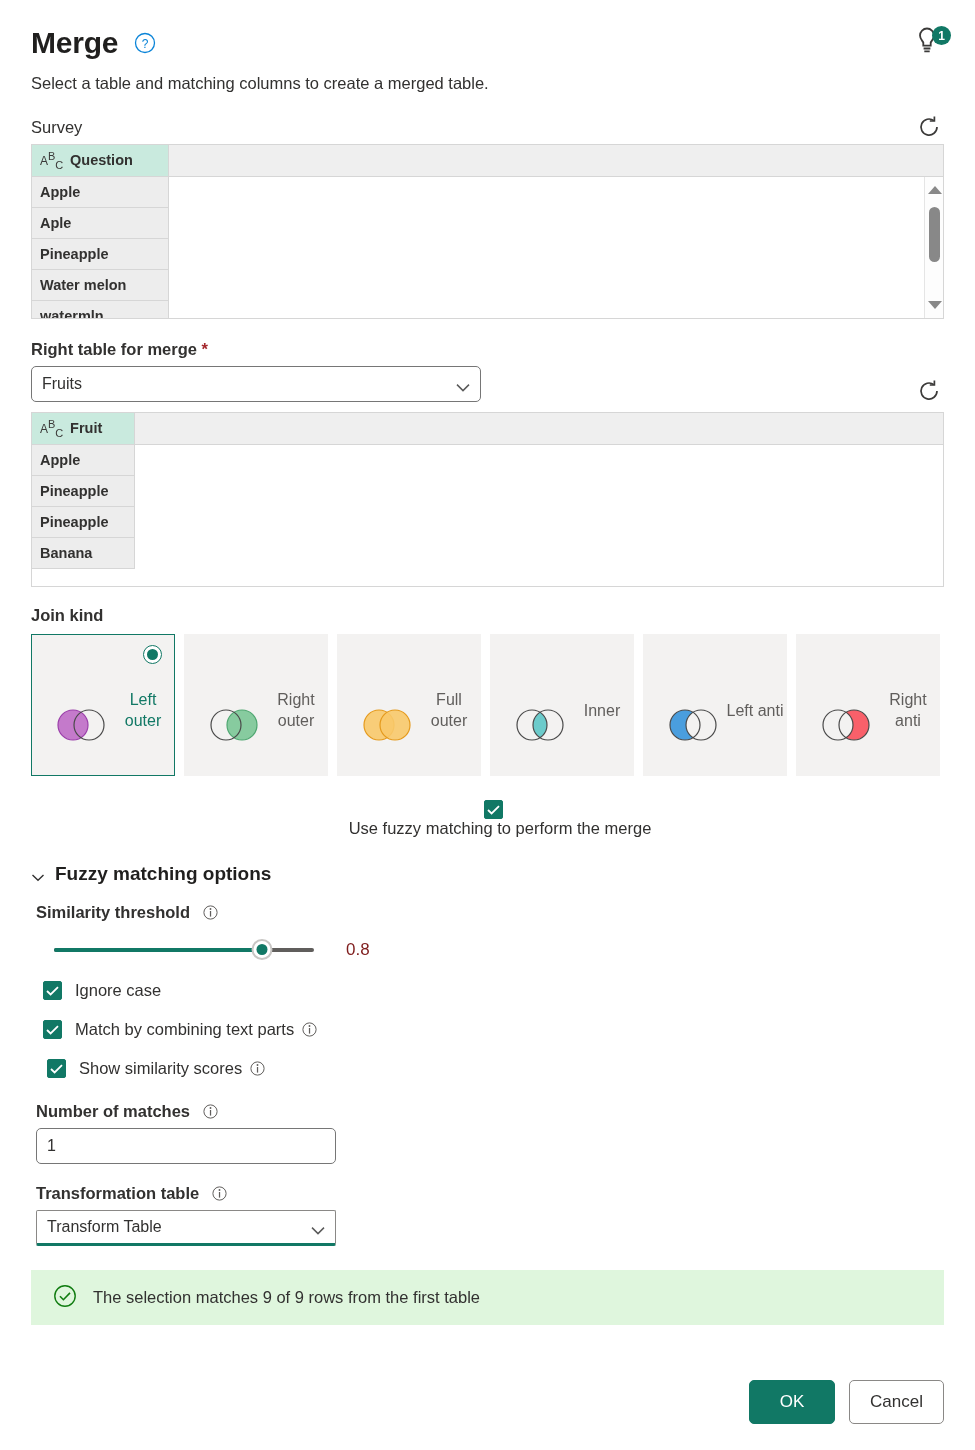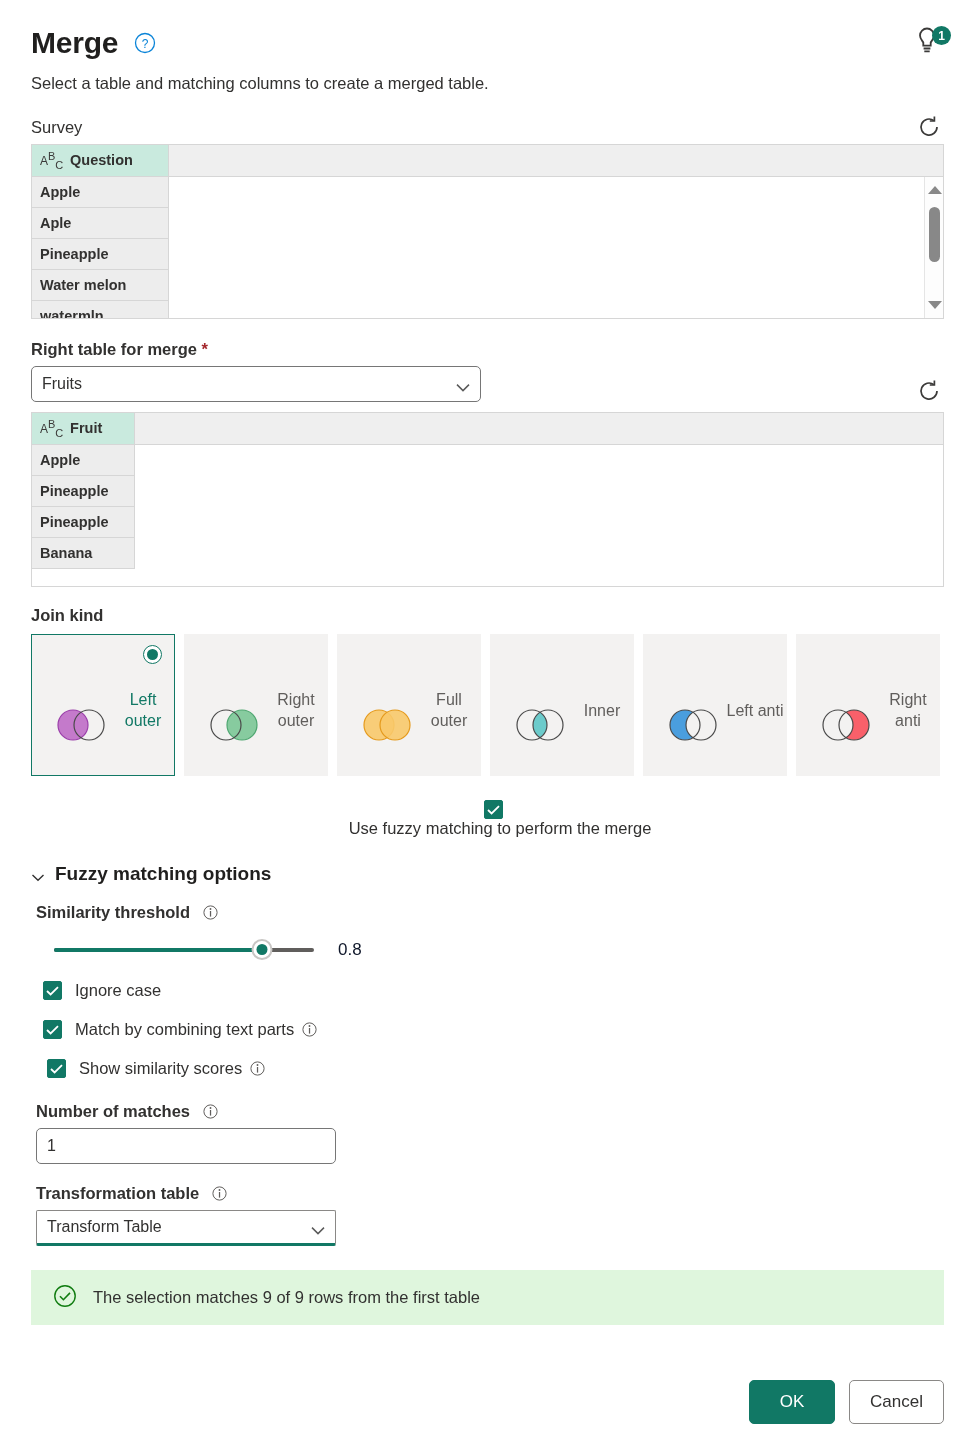--- a/index.html
+++ b/index.html
@@ -308,23 +308,23 @@
   }
   .slider .thumb::after {
     content: "";
     position: absolute;
     left: 3px; top: 3px;
     width: 11px; height: 11px;
     border-radius: 50%;
     background: #117865;
   }
   .slider-value {
-    margin-left: 24px;
+    margin-left: 32px;
     font-size: 17px;
-    color: #0f172a;
+    color: #7f1d1d;
   }
 
   
   .text-input {
     width: 300px; height: 36px;
     border: 1px solid #767676;
     border-radius: 5px;
     padding: 0 10px;
     font-size: 16px;
     font-family: "Liberation Sans", sans-serif;

